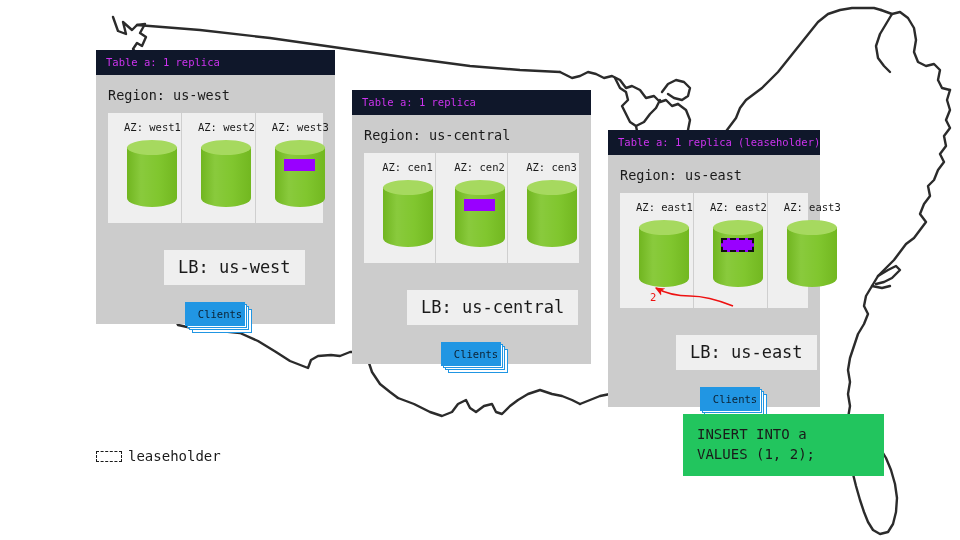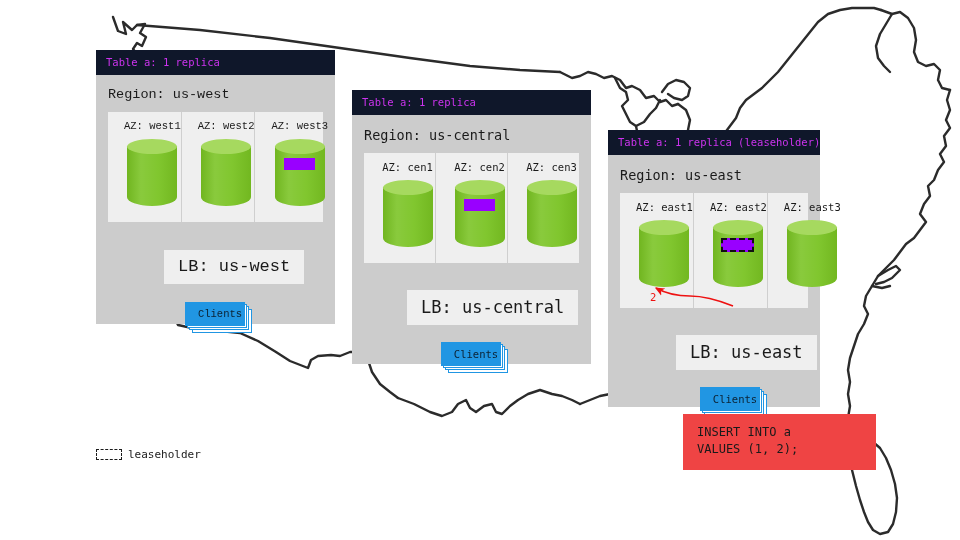--- a/index.html
+++ b/index.html
@@ -166,24 +166,24 @@
     font-size: 10.5px;
     display: flex;
     align-items: center;
     justify-content: center;
     padding-left: 10px;
   }
 
   
   .sql-box {
     position: absolute;
-    background: #ef4444;
+    background: #22c55e;
     z-index: 4;
-    padding: 10px 14px 11px 14px;
-    font-size: 12px;
+    padding: 10px 22px 11px 14px;
+    font-size: 14px;
     line-height: 1.45;
     color: #1a1a1a;
     white-space: pre;
   }
 
   
   #annot-layer {
     position: absolute;
     left: 0; top: 0;
     width: 960px; height: 540px;
@@ -208,21 +208,21 @@
     gap: 6px;
   }
   #legend .swatch {
     width: 26px;
     height: 11px;
     border: 1.6px dashed #1a1a1a;
     box-sizing: border-box;
     background: transparent;
   }
   #legend .legend-text {
-    font-size: 11px;
+    font-size: 14px;
     color: #1a1a1a;
   }
 </style>
 </head>
 <body>
 
 <div id="stage">
 
   <svg id="map-layer" viewBox="0 0 960 540" xmlns="http://www.w3.org/2000/svg">
     <g fill="none" stroke="#2b2b2b" stroke-width="2.4" stroke-linecap="round" stroke-linejoin="round">
@@ -281,21 +281,21 @@
       <path d="M892,14 L886,24 L880,34 L876,46 L878,58 L884,66 L890,72"></path>
 
       <path d="M878,276 L888,270 L896,266 L900,270 L892,278 L884,282
                L876,284"></path>
       <path d="M872,286 L882,288 L890,286"></path>
     </g>
   </svg>
 
   <div class="region-panel" style="left:96px; top:50px; width:239px;">
     <div class="panel-header">Table a: 1 replica</div>
-    <div class="panel-body" style="height:249px;font-family:Liberation Mono, monospace;">
+    <div class="panel-body" style="height:249px;">
       <div class="region-title">Region: us-west</div>
       <div class="az-strip" style="height:110px;">
         <div class="az-cell">
           <span class="az-label">AZ: west1</span>
           <div class="cyl-wrap">
             <div class="cyl-body"></div>
             <div class="cyl-shade"></div>
             <div class="cyl-top"></div>
           </div>
         </div>

